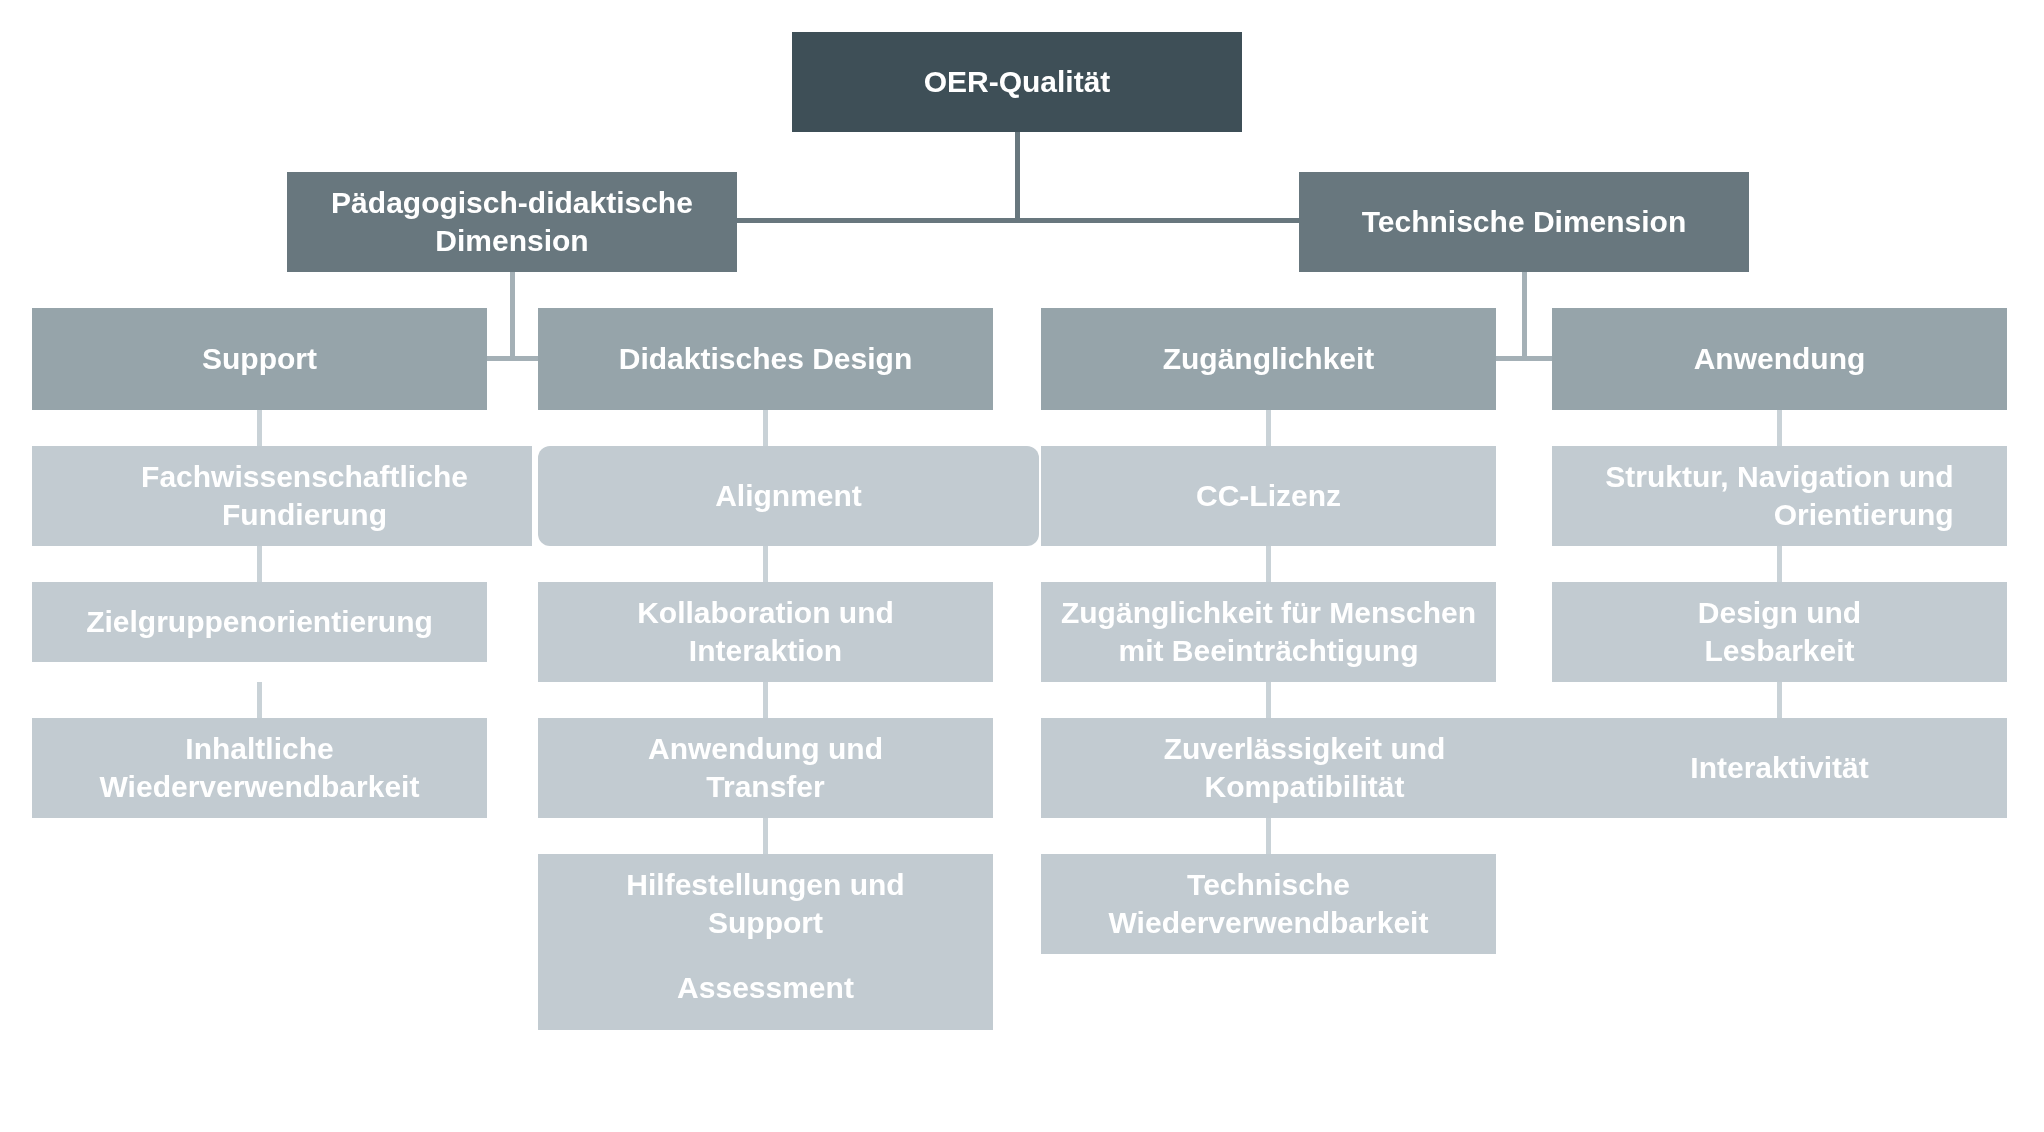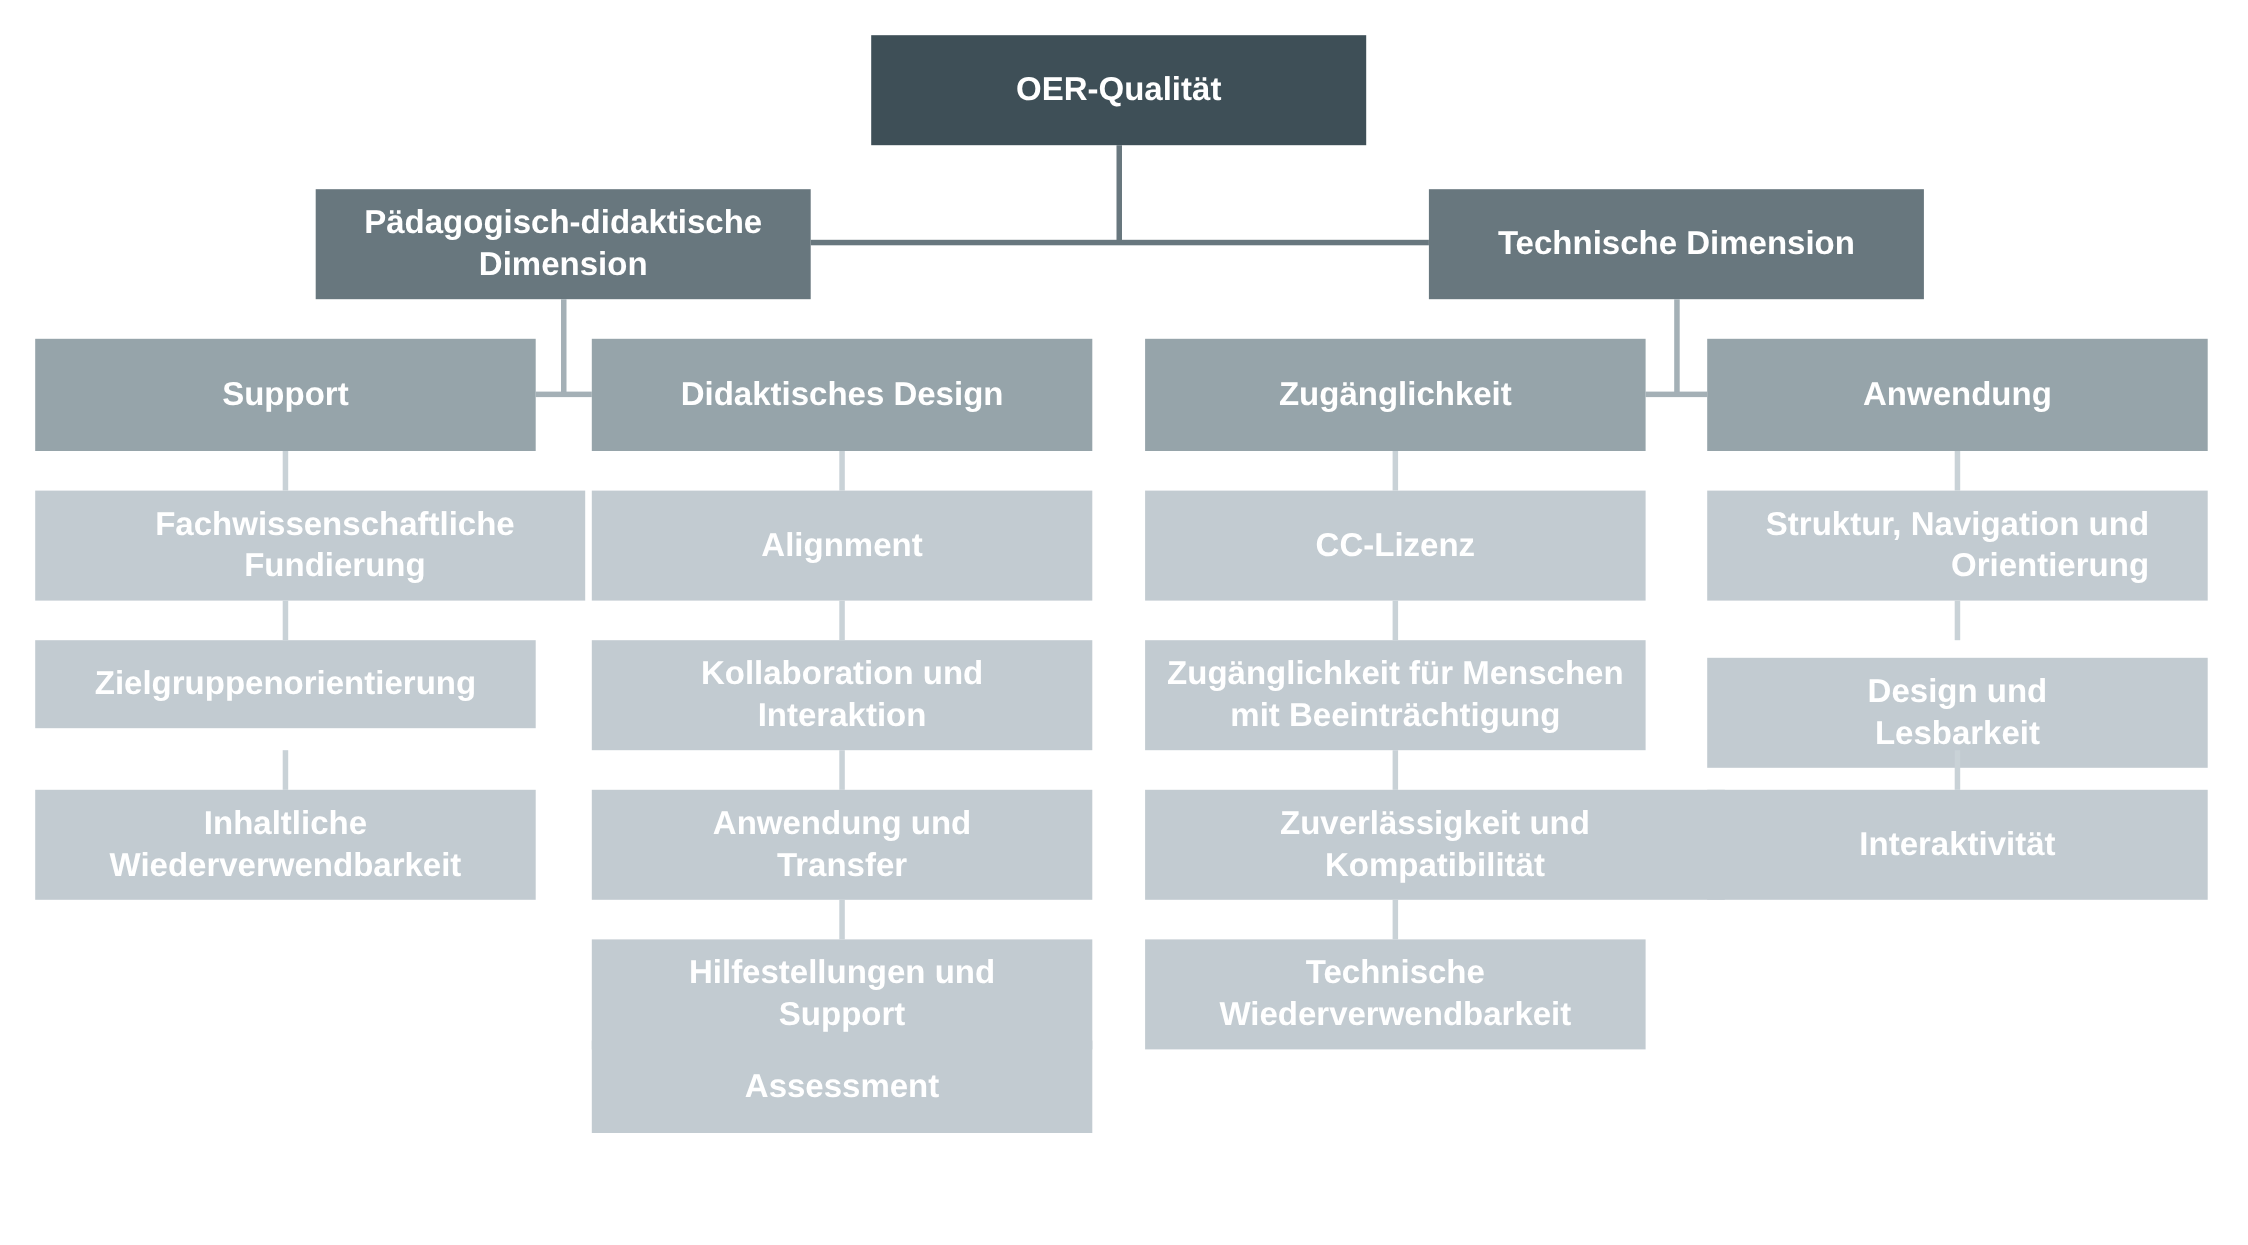--- a/index.html
+++ b/index.html
@@ -60,21 +60,21 @@
   <div class="line line-light" style="left:257px; top:410px; width:5px; height:36px;"></div>
   <div class="n child" style="left:32px; top:446px; width:455px; height:100px;padding-left:45px;">Fachwissenschaftliche
 Fundierung</div>
   <div class="line line-light" style="left:257px; top:546px; width:5px; height:36px;"></div>
   <div class="n child" style="left:32px; top:582px; width:455px; height:80px;">Zielgruppenorientierung</div>
   <div class="line line-light" style="left:257px; top:682px; width:5px; height:36px;"></div>
   <div class="n child" style="left:32px; top:718px; width:455px; height:100px;">Inhaltliche
 Wiederverwendbarkeit</div>
 
   <div class="line line-light" style="left:763px; top:410px; width:5px; height:36px;"></div>
-  <div class="n child" style="left:538px; top:446px; width:455px; height:100px;">Alignment</div>
+  <div class="n child" style="left:538px; top:446px; width:501px; height:100px;border-radius:12px;">Alignment</div>
   <div class="line line-light" style="left:763px; top:546px; width:5px; height:36px;"></div>
   <div class="n child" style="left:538px; top:582px; width:455px; height:100px;">Kollaboration und
 Interaktion</div>
   <div class="line line-light" style="left:763px; top:682px; width:5px; height:36px;"></div>
   <div class="n child" style="left:538px; top:718px; width:455px; height:100px;">Anwendung und
 Transfer</div>
   <div class="line line-light" style="left:763px; top:818px; width:5px; height:36px;"></div>
   <div class="n child" style="left:538px; top:854px; width:455px; height:100px;">Hilfestellungen und
 Support</div>
   <div class="line line-light" style="left:763px; top:954px; width:5px; height:36px;"></div>
@@ -89,18 +89,18 @@
   <div class="n child" style="left:1041px; top:718px; width:527px; height:100px;">Zuverlässigkeit und
 Kompatibilität</div>
   <div class="line line-light" style="left:1266px; top:818px; width:5px; height:36px;"></div>
   <div class="n child" style="left:1041px; top:854px; width:455px; height:100px;">Technische
 Wiederverwendbarkeit</div>
 
   <div class="line line-light" style="left:1777px; top:410px; width:5px; height:36px;"></div>
   <div class="n child" style="left:1552px; top:446px; width:455px; height:100px;text-align:right;">Struktur, Navigation und
 Orientierung</div>
   <div class="line line-light" style="left:1777px; top:546px; width:5px; height:36px;"></div>
-  <div class="n child" style="left:1552px; top:582px; width:455px; height:100px;margin-top:16px;">Design und
+  <div class="n child" style="left:1552px; top:582px; width:455px; height:100px;">Design und
 Lesbarkeit</div>
   <div class="line line-light" style="left:1777px; top:682px; width:5px; height:36px;"></div>
   <div class="n child" style="left:1552px; top:718px; width:455px; height:100px;">Interaktivität</div>
 
 </div>
 
 </body></html>

